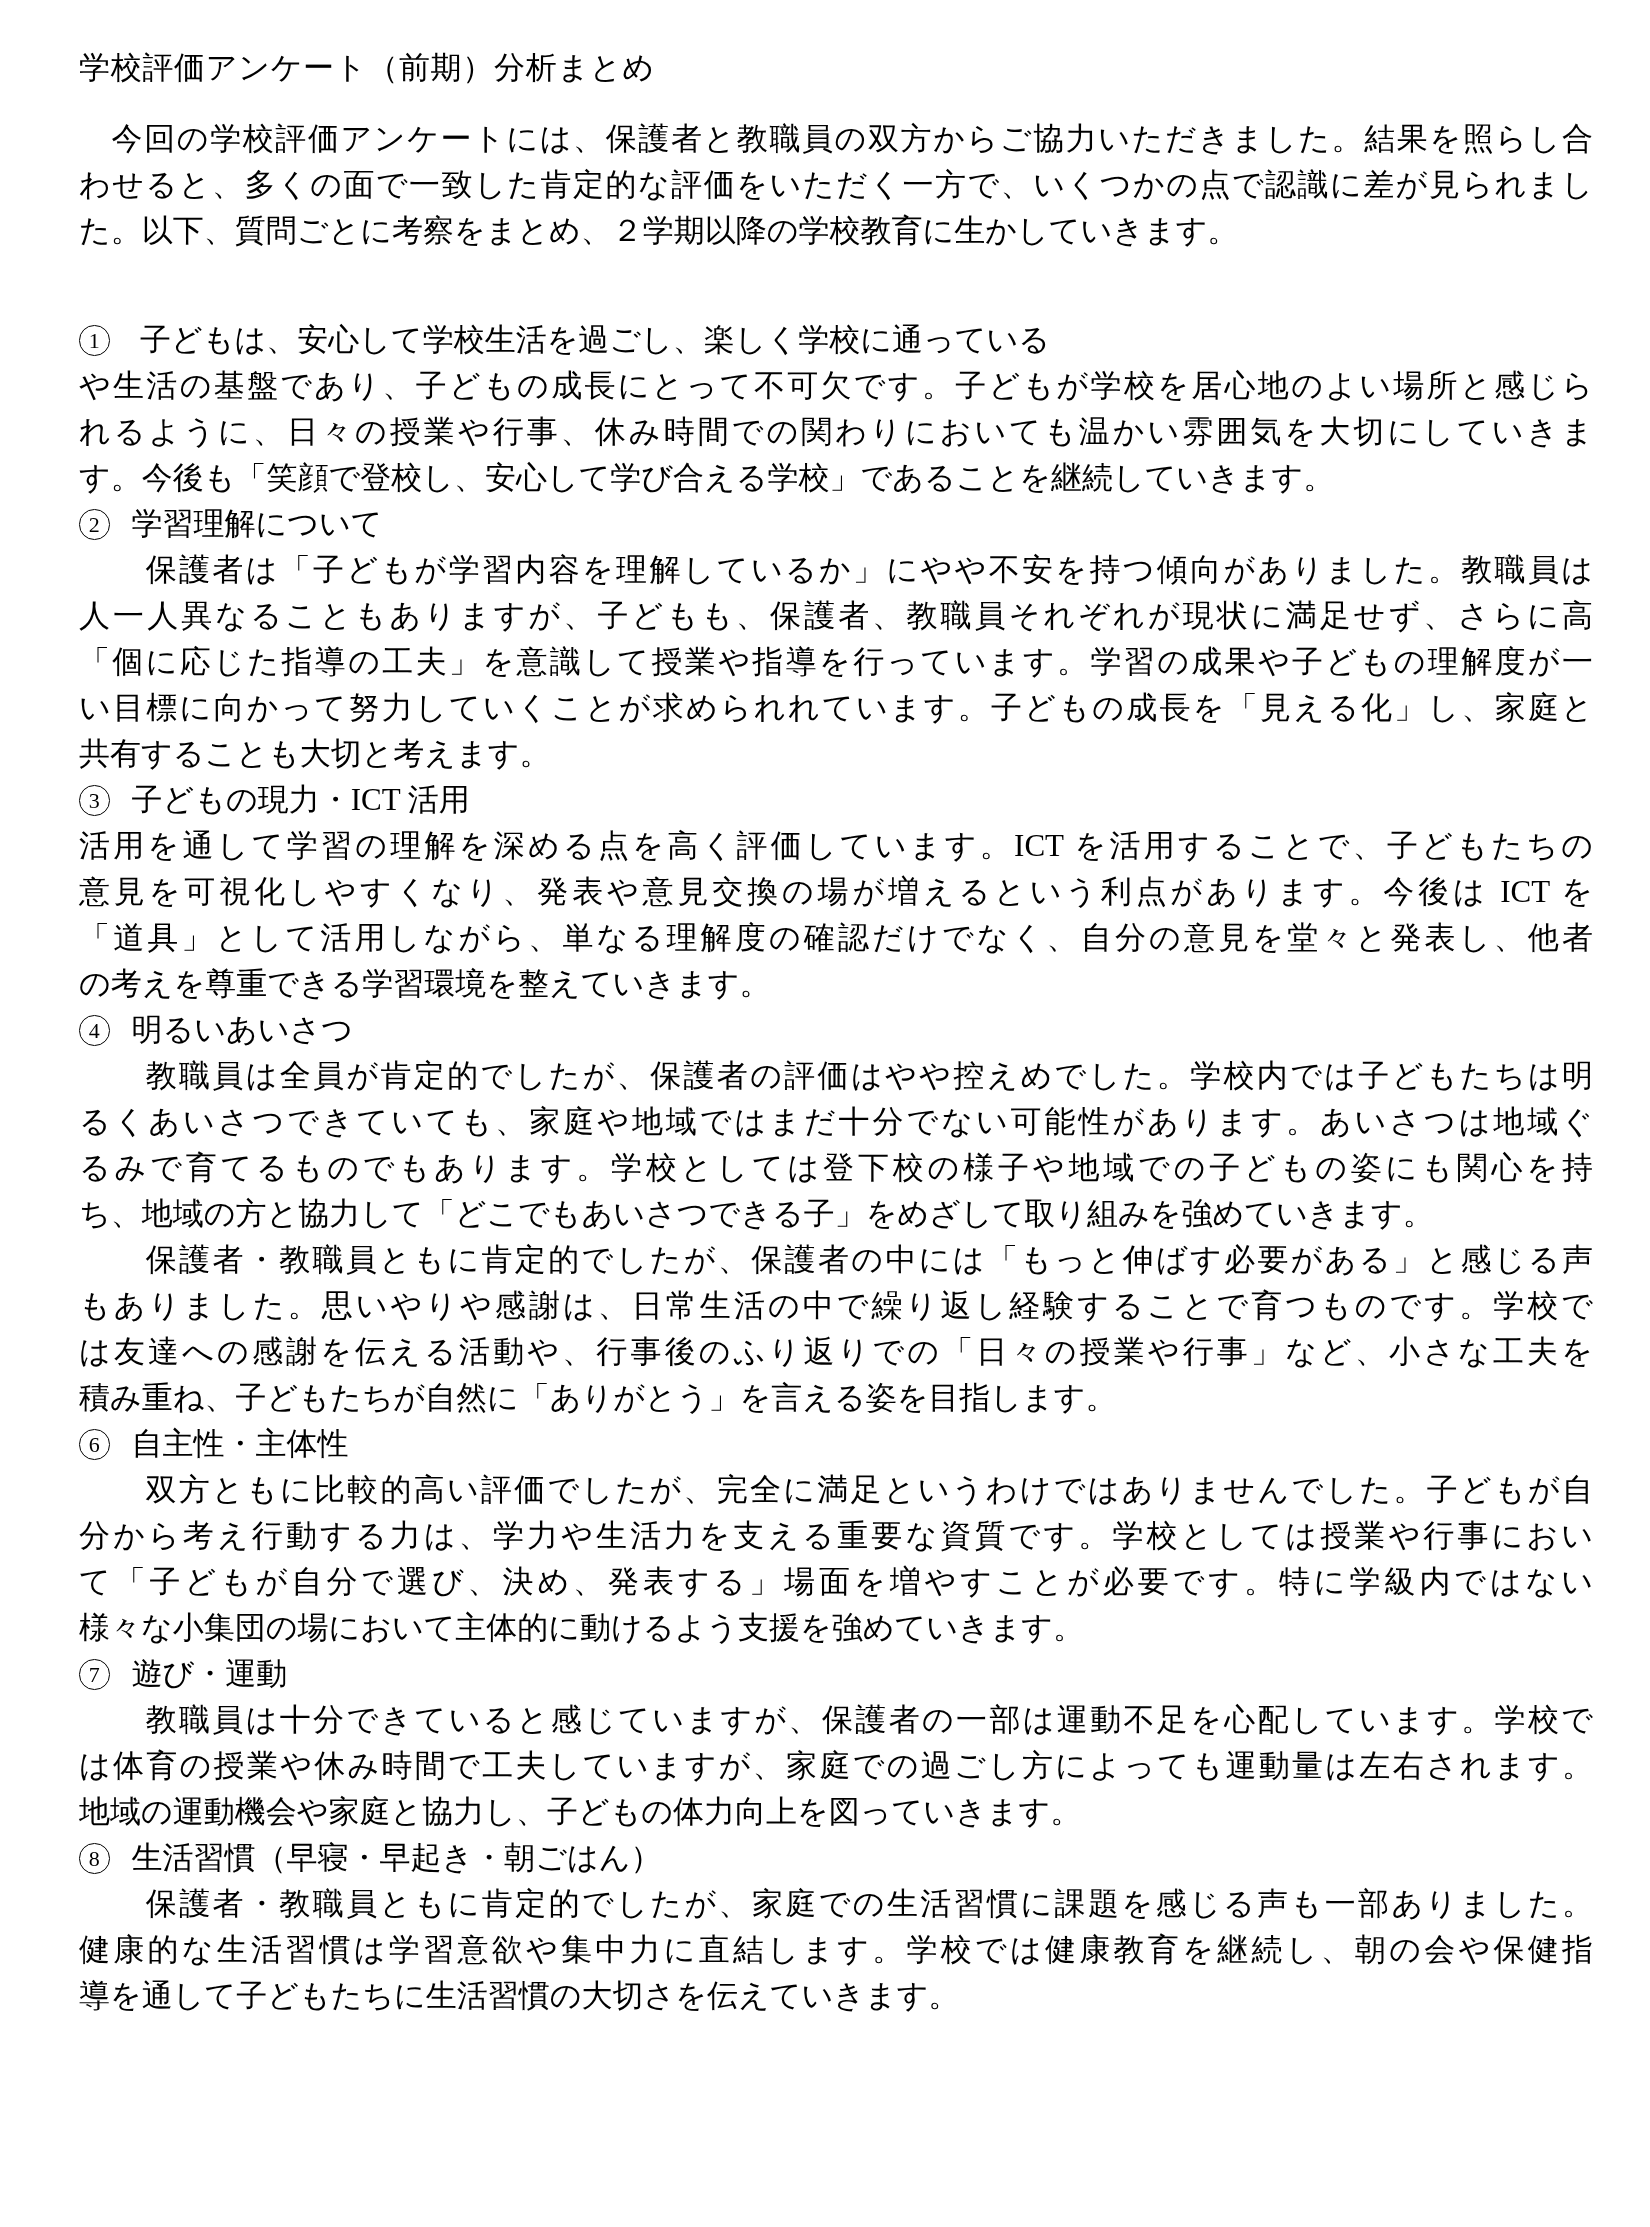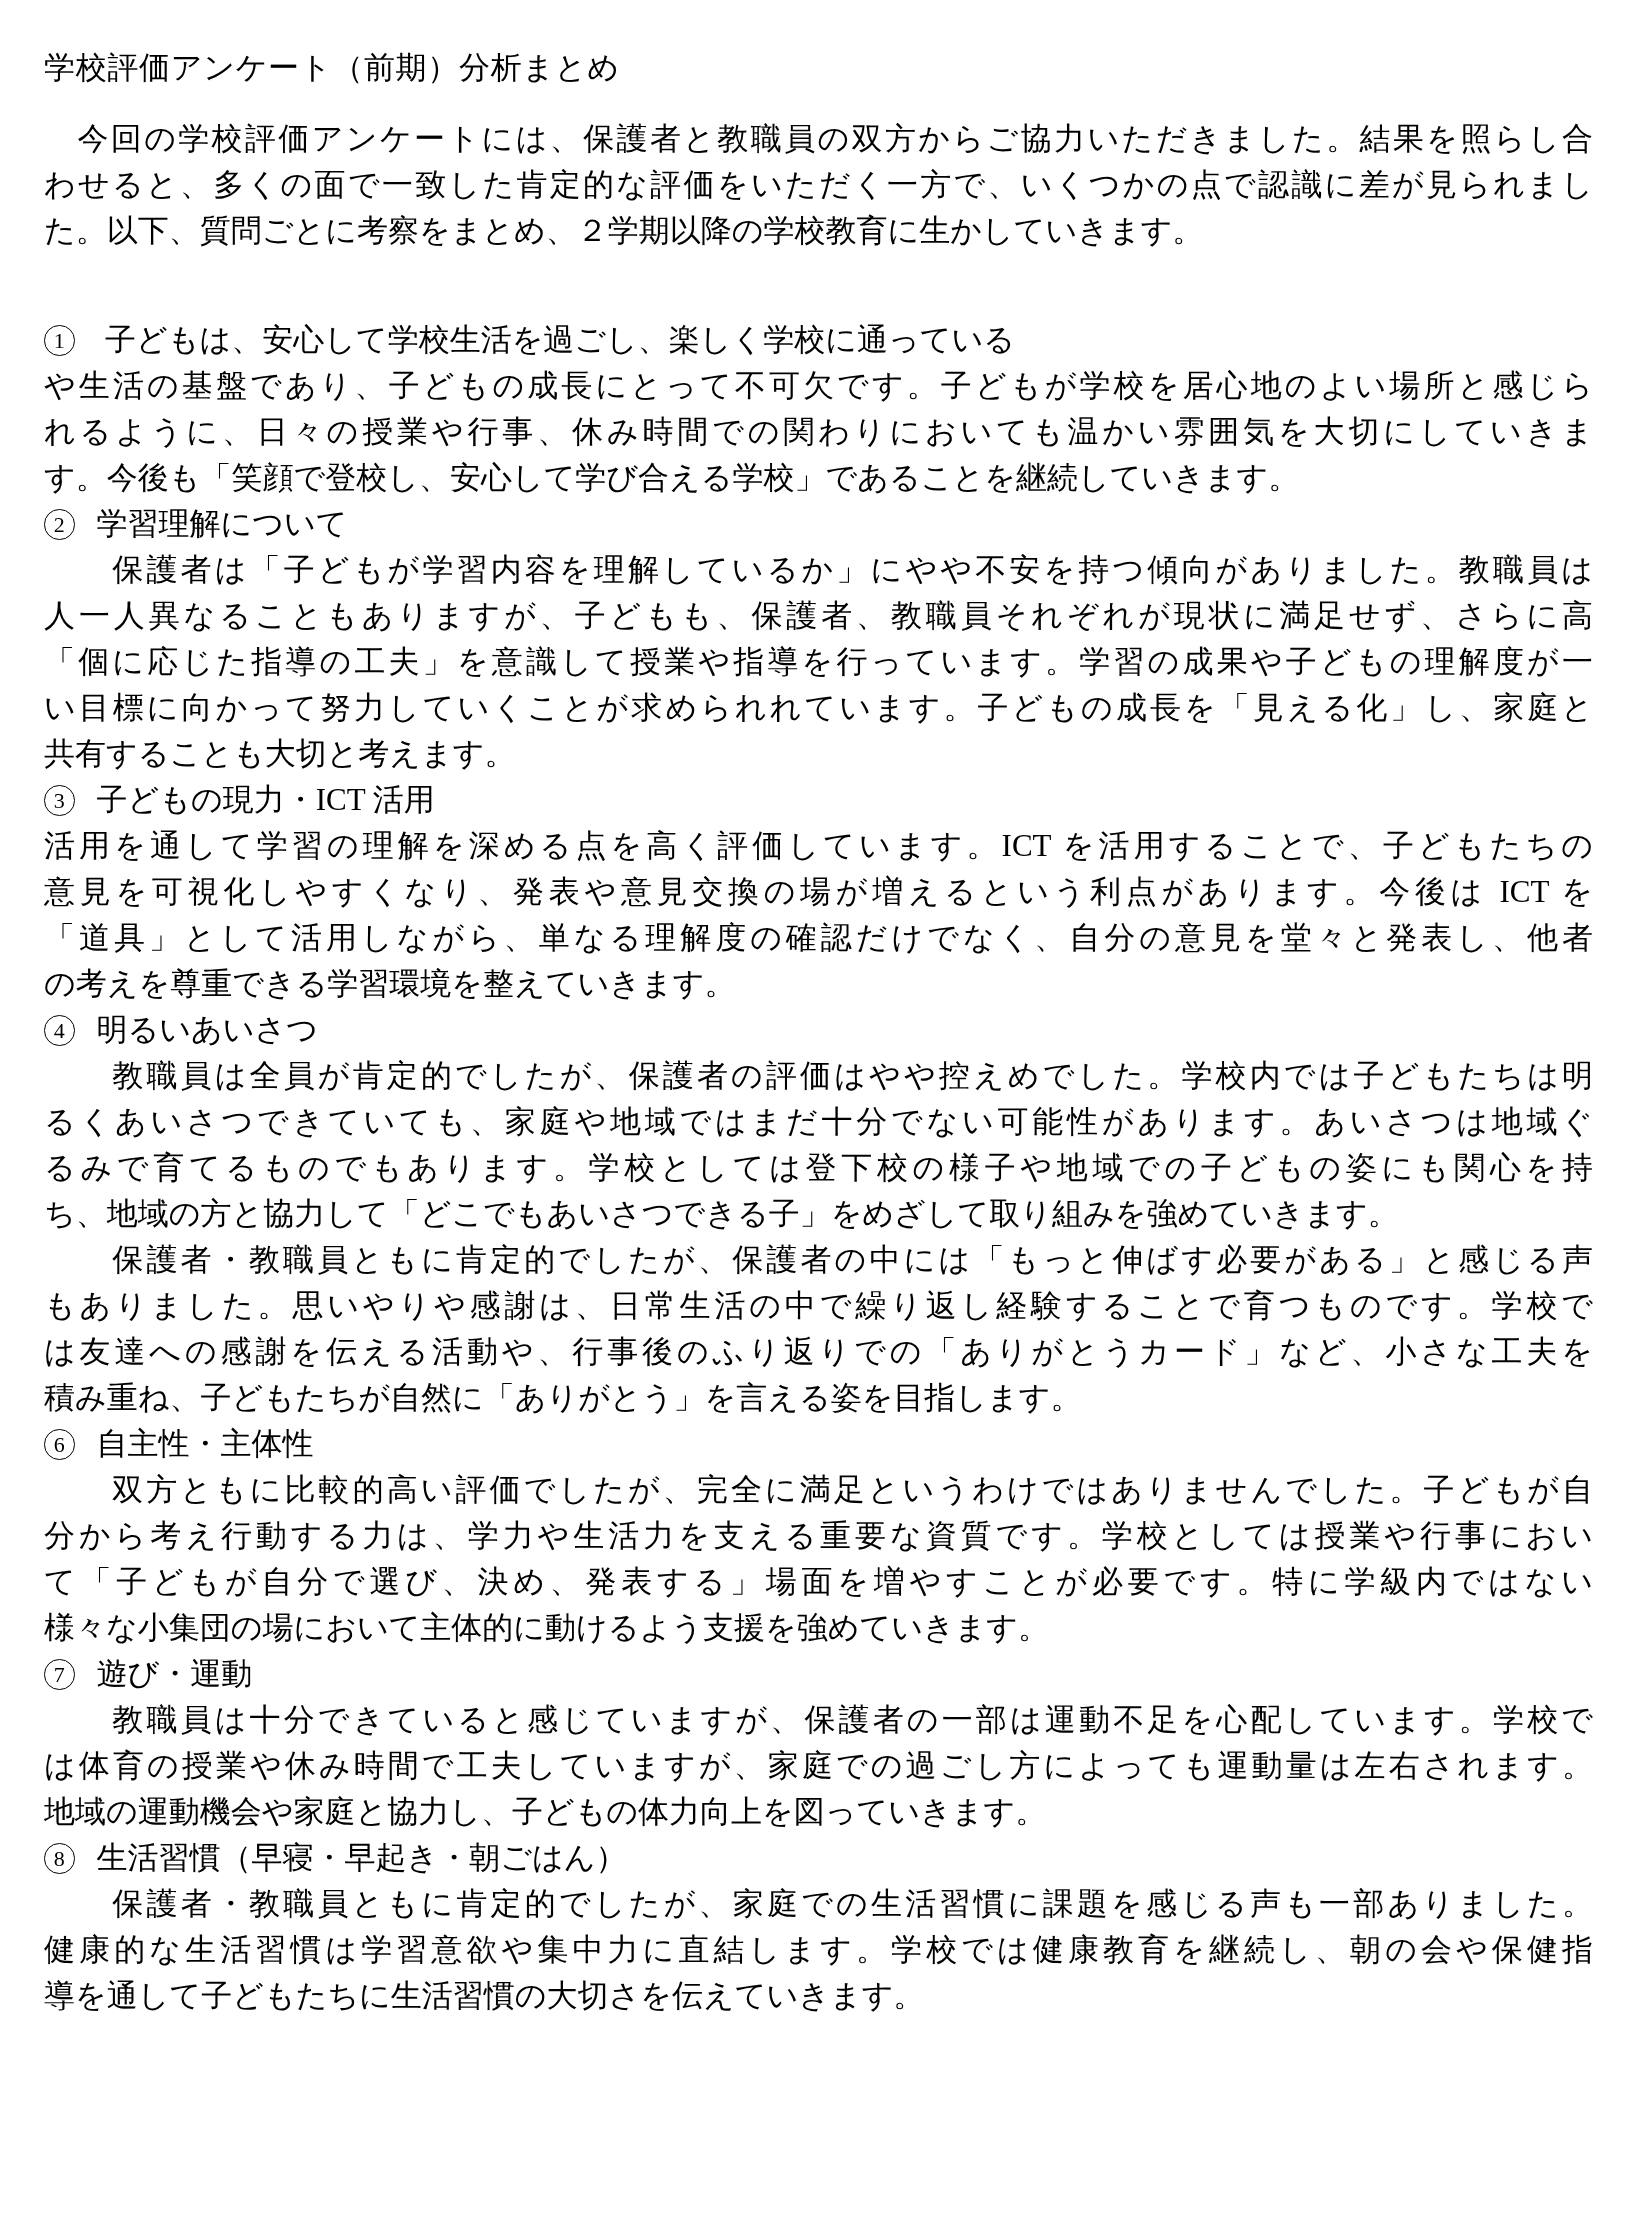--- a/index.html
+++ b/index.html
@@ -10,21 +10,21 @@
   .page {
     position: relative;
     box-sizing: border-box;
     width: 1651px;
     height: 2227px;
     background: #ffffff;
     color: #000000;
     font-family: "Liberation Serif", "DejaVu Serif", serif;
     font-size: 31px;
     overflow: hidden;
-    padding: 45px 58px 0 44px;
+    padding: 45px 58px 0 79px;
   }
   .line {
     line-height: 46px;
     white-space: nowrap;
   }
   
   .body-line {
     text-align: justify;
     text-align-last: justify;
   }
@@ -90,21 +90,21 @@
       <section class="section" data-idx="3">
         <div class="line head"><span class="num-circle">4</span><span class="sec-title">明るいあいさつ</span></div>
         <div class="line body-line">　　教職員は全員が肯定的でしたが、保護者の評価はやや控えめでした。学校内では子どもたちは明</div>
         <div class="line body-line">るくあいさつできていても、家庭や地域ではまだ十分でない可能性があります。あいさつは地域ぐ</div>
         <div class="line body-line">るみで育てるものでもあります。学校としては登下校の様子や地域での子どもの姿にも関心を持</div>
         <div class="line body-line last">ち、地域の方と協力して「どこでもあいさつできる子」をめざして取り組みを強めていきます。</div>
       </section>
       <section class="section" data-idx="4">
         <div class="line body-line">　　保護者・教職員ともに肯定的でしたが、保護者の中には「もっと伸ばす必要がある」と感じる声</div>
         <div class="line body-line">もありました。思いやりや感謝は、日常生活の中で繰り返し経験することで育つものです。学校で</div>
-        <div class="line body-line">は友達への感謝を伝える活動や、行事後のふり返りでの「ありがとうカード」など、小さな工夫を</div>
+        <div class="line body-line">は友達への感謝を伝える活動や、行事後のふり返りでの「日々の授業や行事」など、小さな工夫を</div>
         <div class="line body-line last">積み重ね、子どもたちが自然に「ありがとう」を言える姿を目指します。</div>
       </section>
       <section class="section" data-idx="5">
         <div class="line head"><span class="num-circle">6</span><span class="sec-title">自主性・主体性</span></div>
         <div class="line body-line">　　双方ともに比較的高い評価でしたが、完全に満足というわけではありませんでした。子どもが自</div>
         <div class="line body-line">分から考え行動する力は、学力や生活力を支える重要な資質です。学校としては授業や行事におい</div>
         <div class="line body-line">て「子どもが自分で選び、決め、発表する」場面を増やすことが必要です。特に学級内ではない</div>
         <div class="line body-line last">様々な小集団の場において主体的に動けるよう支援を強めていきます。</div>
       </section>
       <section class="section" data-idx="6">

